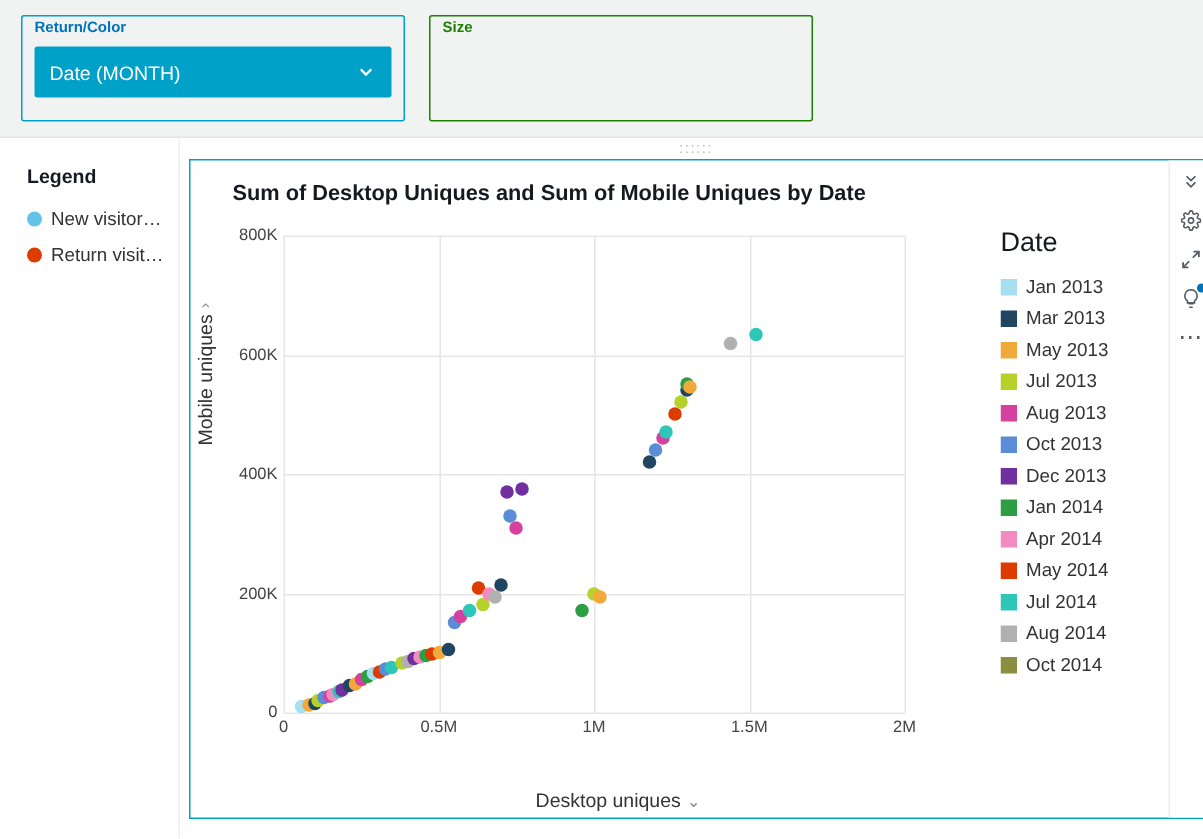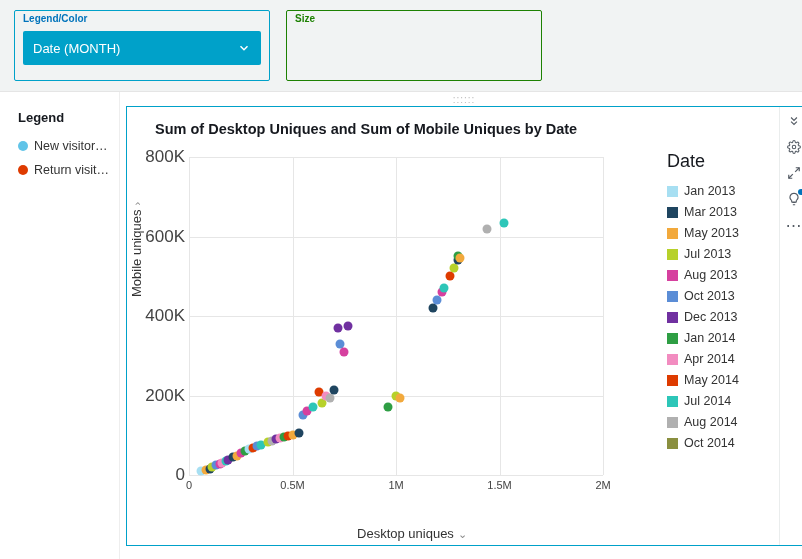--- a/index.html
+++ b/index.html
@@ -28,39 +28,39 @@
 .drag-handle { position: absolute; top: 2px; left: 50%; transform: translateX(-50%); color: #bbb; font-size: 10px; letter-spacing: 1px; }
 .chart-panel { border: 1.5px solid #00a1c9; width: 682px; height: 440px; position: relative; display: flex; }
 .chart-title { font-size: 14.5px; font-weight: 700; color: #16191f; padding: 14px 0 2px 16px; }
 
 .plot-area { flex: 1; padding: 0 8px 8px 12px; position: relative; }
 .plot { position: absolute; left: 62px; top: 50px; width: 414px; height: 318px; }
 .y-axis-title { position: absolute; left: 2px; top: 190px; transform: rotate(-90deg); transform-origin: left top; font-size: 13px; color: #333; display: flex; align-items: center; gap: 4px; }
 .x-axis-title { position: absolute; left: 230px; bottom: 4px; font-size: 13px; color: #333; display: flex; align-items: flex-end; gap: 4px; }
 .axis-chev { font-size: 11px; color: #888; }
 .gridline { position: absolute; background: #e6e6e6; }
-.y-tick { position: absolute; right: 418px; font-size: 17px; color: #444; transform: translateY(-50%); text-align: right; width: 40px; }
+.y-tick { position: absolute; right: 418px; font-size: 11px; color: #444; transform: translateY(-50%); text-align: right; width: 40px; }
 .x-tick { position: absolute; top: 322px; font-size: 11px; color: #444; transform: translateX(-50%); }
 .pt { position: absolute; width: 9px; height: 9px; border-radius: 50%; transform: translate(-50%, 50%); }
 
 .right-legend { width: 118px; padding: 44px 8px 0 6px; overflow: hidden; }
 .right-legend h4 { font-size: 18px; font-weight: 400; color: #16191f; margin-bottom: 12px; }
 .right-legend .leg-row { font-size: 12.5px; margin-bottom: 7px; }
 .sq { width: 11px; height: 11px; margin-right: 6px; flex-shrink: 0; }
 
 .toolbar { width: 28px; background: #fff; border-left: 1px solid #eaeded; display: flex; flex-direction: column; align-items: center; padding-top: 6px; gap: 10px; }
 .tb-icon { width: 16px; height: 16px; color: #545b64; display:flex; align-items:center; justify-content:center; position: relative; }
 .tb-dot { position: absolute; top: -2px; right: -2px; width: 6px; height: 6px; background: #0073bb; border-radius: 50%; }
 </style>
 </head>
 <body>
 
 <div class="top-bar">
   <div class="field-well blue">
-    <span class="field-well-label">Legend/Color</span>
+    <span class="field-well-label">Return/Color</span>
     <div class="field-pill filled">
       <span>Date (MONTH)</span>
       <svg class="chev-down" viewBox="0 0 24 24" fill="none" stroke="#fff" stroke-width="2.5">
           <polyline points="6 9 12 15 18 9"></polyline>
         </svg>
     </div>
   </div>
   <div class="field-well green">
     <span class="field-well-label">Size</span>
   </div>

